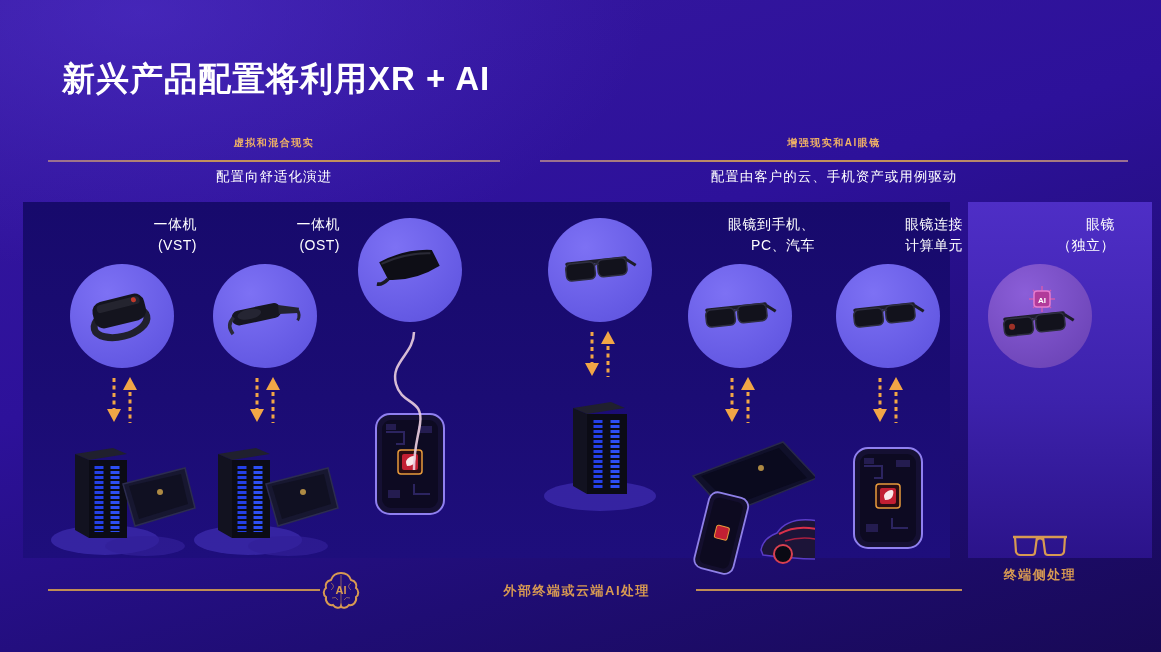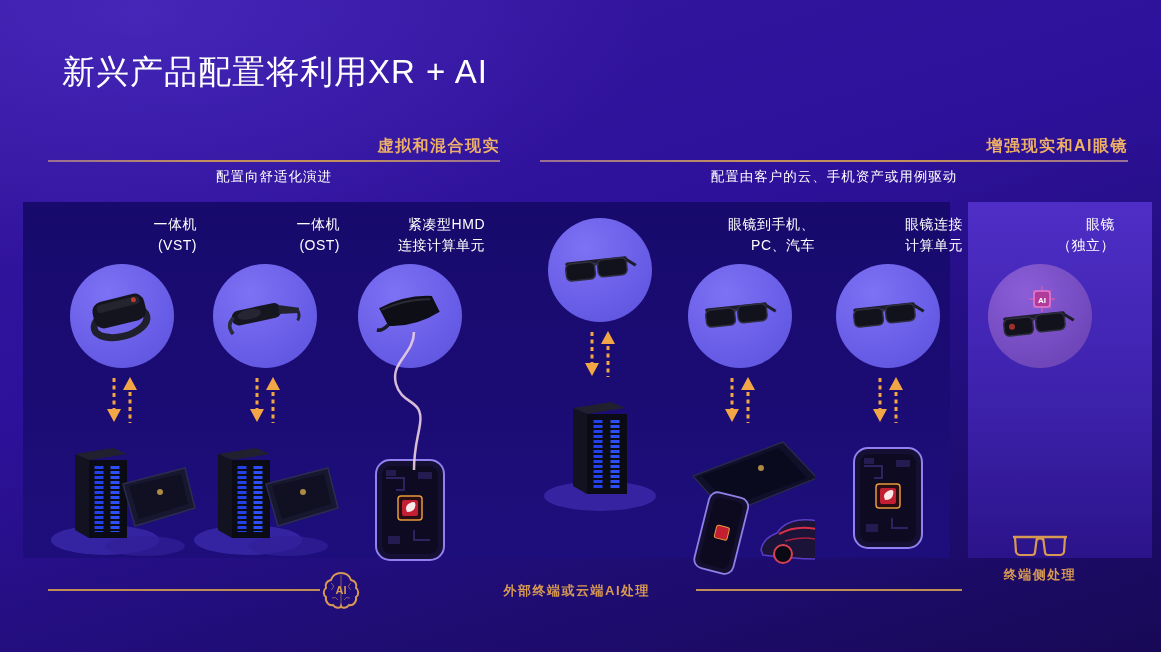--- a/index.html
+++ b/index.html
@@ -3,25 +3,25 @@
 <meta charset="utf-8">
 <style>
   html,body{margin:0;padding:0;background:#120646;}
   .slide{
     position:relative;width:1161px;height:652px;overflow:hidden;
     font-family:"Liberation Sans","DejaVu Sans",sans-serif;
     background:
       radial-gradient(ellipse 820px 420px at 12% 2%, rgba(94,62,226,0.38), rgba(94,62,226,0) 62%),
       linear-gradient(163deg,#36189f 0%,#2d119a 42%,#1f0d74 74%,#180956 100%);
   }
-  .title{position:absolute;left:62px;top:50px;font-size:33px;font-weight:normal;color:#ffffff;letter-spacing:1px;}
+  .title{position:absolute;left:62px;top:57px;font-size:33px;font-weight:bold;color:#ffffff;letter-spacing:1px;}
   .section{position:absolute;top:136px;text-align:center;}
   .sec-1{left:48px;width:452px;}
   .sec-2{left:540px;width:588px;}
-  .section .header{color:#eeb066;font-size:16px;font-weight:600;letter-spacing:1.5px;height:19px;text-align:right;}
+  .section .header{color:#eeb066;font-size:10px;font-weight:600;letter-spacing:1.5px;height:19px;}
   .section .rule{height:2px;margin:5px 0 6px 0;border:none;
      background:linear-gradient(90deg,#9a6f92 0%,#c3905c 35%,#c3905c 65%,#9a6f92 100%);}
   .section .subtitle{color:#ffffff;font-size:13.5px;letter-spacing:1px;}
   .panel-dark{position:absolute;left:23px;top:202px;width:927px;height:356px;
      background:linear-gradient(180deg,#170a6c 0%,#1b0c74 55%,#1e0e7c 100%);}
   .panel-light{position:absolute;left:968px;top:202px;width:184px;height:356px;
      background:linear-gradient(180deg,#4e2ec6 0%,#3d22ac 55%,#2b138a 100%);}
   .col{position:absolute;top:214px;width:150px;text-align:right;}
   .col-1{left:47px;} .col-2{left:190px;} .col-3{left:335px;}
   .col-4{left:525px;} .col-5{left:665px;} .col-6{left:813px;} .col-7{left:965px;}
@@ -138,24 +138,20 @@
         <line x1="52" y1="32" x2="52" y2="98" stroke="#2440e8" stroke-width="9" stroke-dasharray="3 2"></line>
         <line x1="68" y1="32" x2="68" y2="98" stroke="#2d4ff5" stroke-width="9" stroke-dasharray="3 2"></line>
         <polygon points="76,50 138,34 148,74 88,92" fill="#171730" stroke="#2c2c50" stroke-width="1.5"></polygon>
         <polygon points="82,52 134,40 141,70 92,85" fill="#101022"></polygon>
         <circle cx="113" cy="58" r="3" fill="#caa04a" opacity="0.85"></circle>
       </svg>
     </div>
   </div>
 
   <div class="col col-3">
-    <div class="col-label">
-      <span>紧凑型HMD</span><br>
-      <span>连接计算单元</span>
-    </div>
     <div class="circle">
       <svg width="86" height="58">
         <g transform="rotate(-10 43 29)">
           <path d="M14,16 Q42,7 68,13 L73,30 Q46,41 20,35 Z" fill="#0e0e16"></path>
           <path d="M16,18 Q42,11 66,16" stroke="#2a2a36" stroke-width="2" fill="none"></path>
           <path d="M20,34 q-7,5 -12,3" stroke="#1a1a24" stroke-width="3.5" fill="none"></path>
         </g>
       </svg>
     </div>
     <svg class="cable" width="60" height="140">

